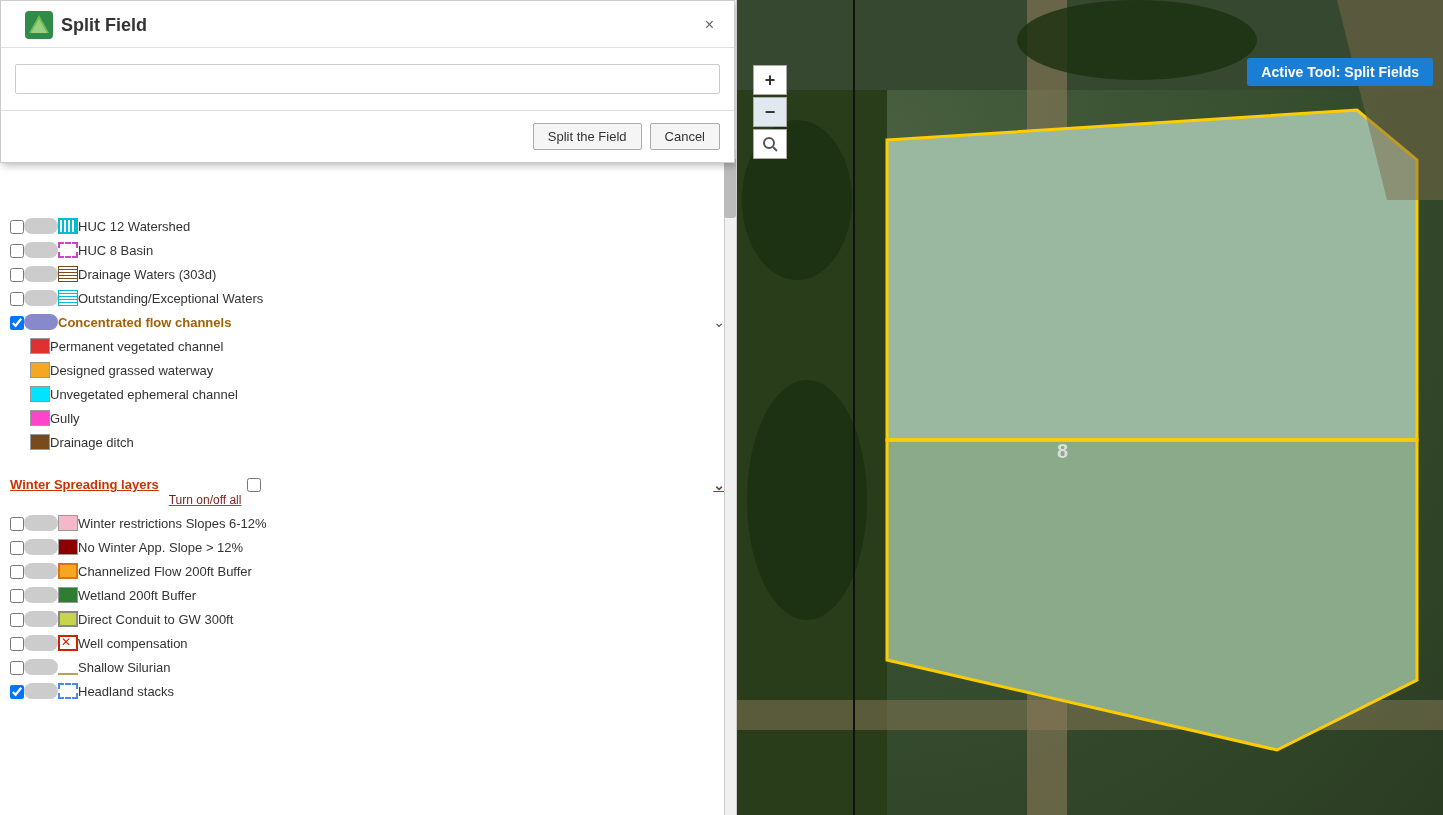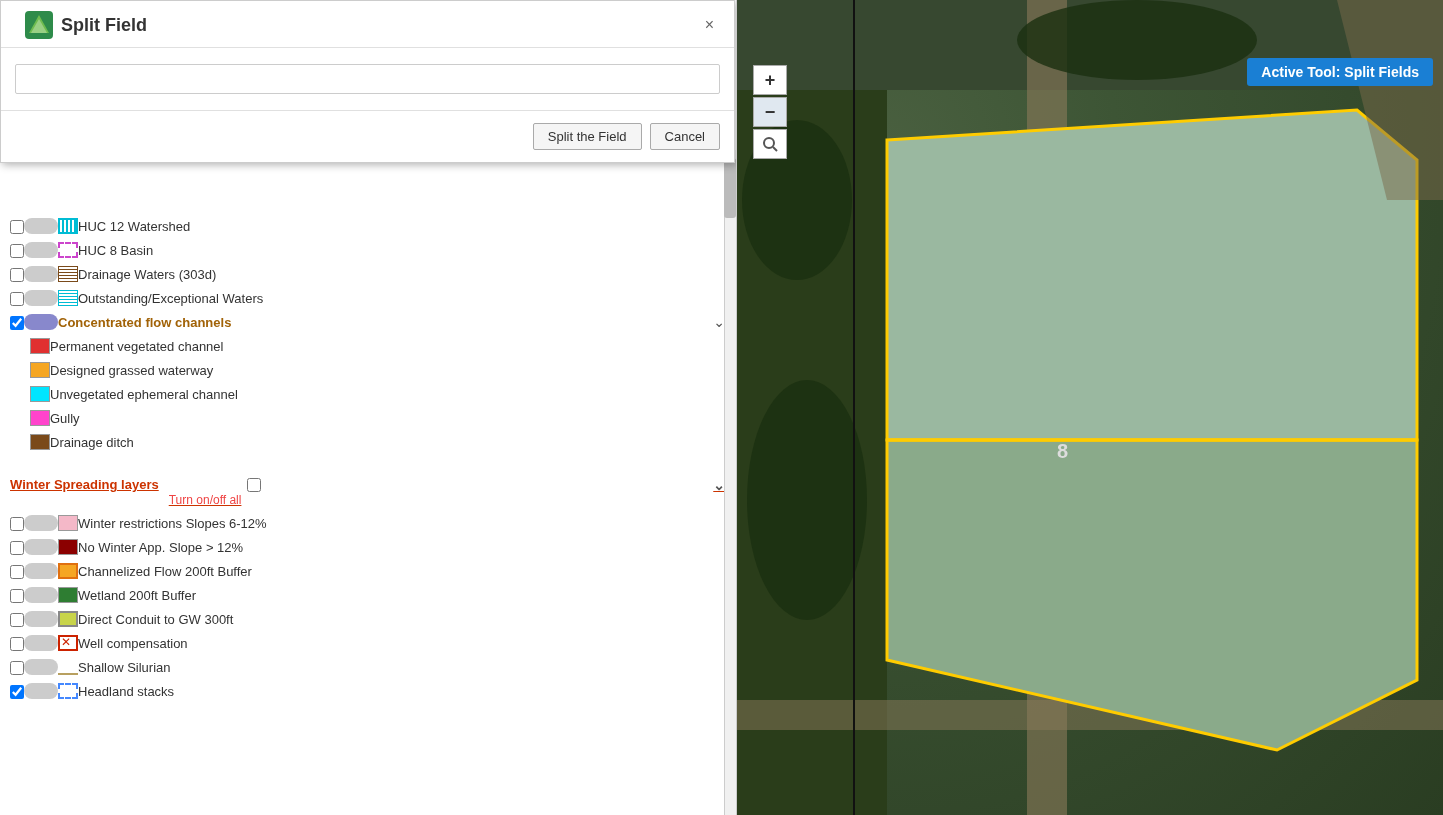--- a/index.html
+++ b/index.html
@@ -150,21 +150,21 @@
       padding-top: 8px;
       display: flex;
       align-items: center;
       gap: 6px;
       text-decoration: underline;
     }
 
     .layer-row.section-header .turn-on-off {
       font-weight: normal;
       font-size: 12px;
-      color: #ef4444;
+      color: #7f1d1d;
       margin-left: 4px;
       margin-top: 31px;
     }
 
     .layer-row.section-header .toggle-all-check {
       width: 14px;
       height: 14px;
     }
 
     .section-collapse {

